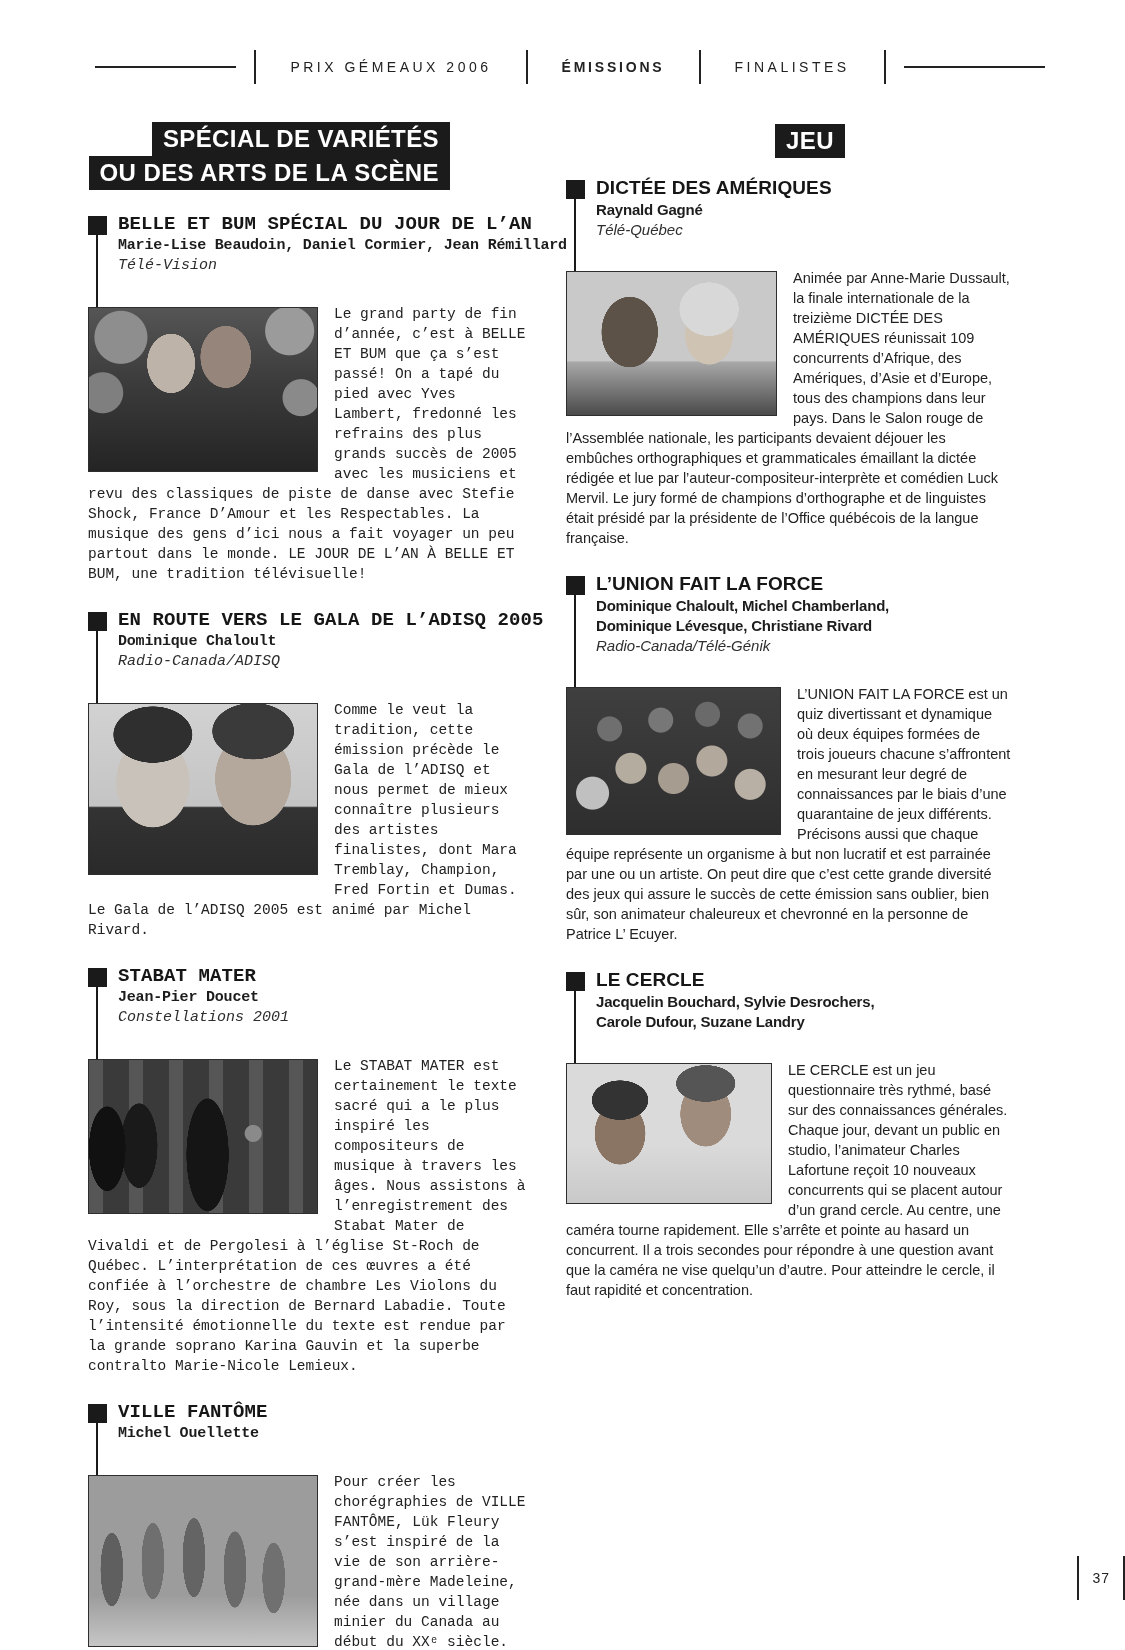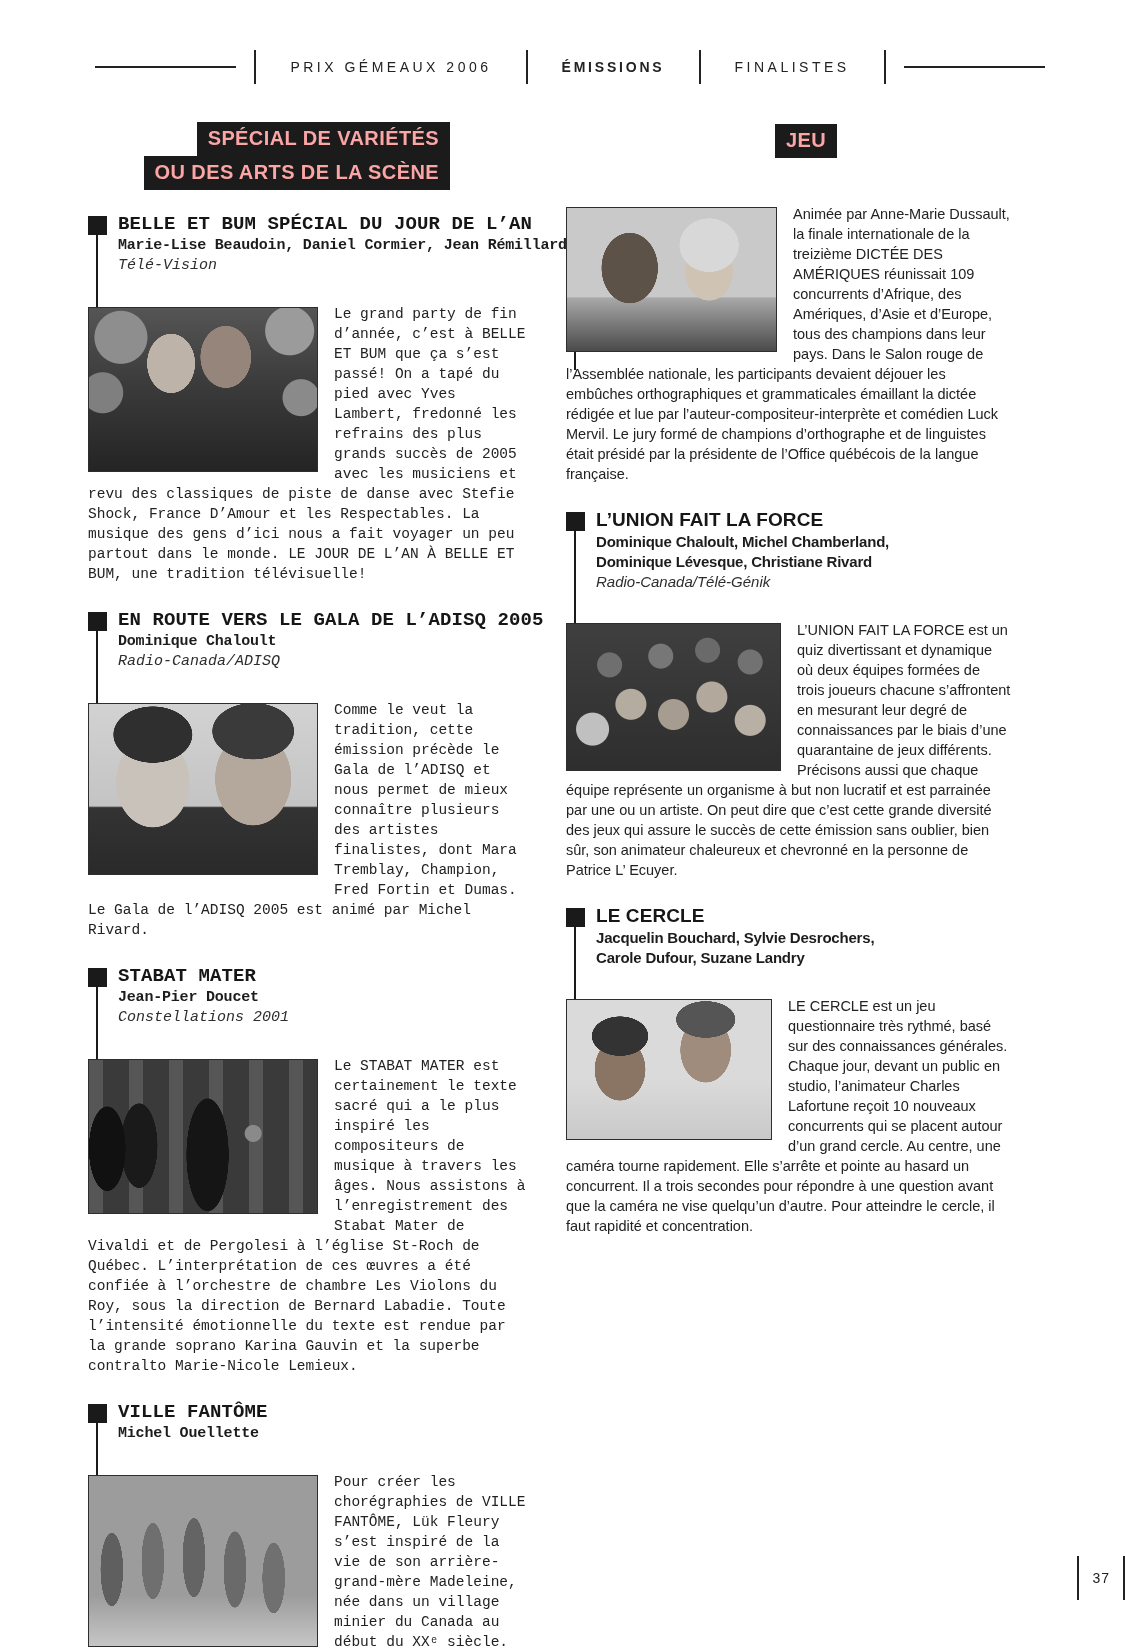--- a/index.html
+++ b/index.html
@@ -13,22 +13,22 @@
     display:flex; align-items:center;gap:18px; }
   .h-rule { flex:1 1 auto; height:2px; background:#222; }
   .h-tick { flex:0 0 auto; width:2px; height:34px; background:#222; }
   .h-text { flex:0 0 auto; font-size:14px; letter-spacing:3.5px; color:#222;
     margin:0 16px; white-space:nowrap; }
   .h-text.bold { font-weight:bold; letter-spacing:2.8px; }
 
   
   .cat-left { position:absolute; left:88px; top:122px; width:362px;
     display:flex; flex-direction:column; align-items:flex-end; }
-  .cat-box { display:block; background:#1b1b1b; color:#fca5a5; font-weight:bold;
-    font-size:20px; line-height:23px; padding:5px 11px 6px; letter-spacing:0.4px;
+  .cat-box { display:block; background:#1b1b1b; color:#ffffff; font-weight:bold;
+    font-size:24px; line-height:23px; padding:5px 11px 6px; letter-spacing:0.4px;
     white-space:nowrap;text-align:center; }
   .cat-right { position:absolute; left:775px; top:124px; }
 
   
   .col-left  { position:absolute; left:88px;  top:212px; width:442px;font-family:Liberation Mono, monospace; }
   .col-right { position:absolute; left:566px; top:176px; width:445px; }
 
   
   .entry { position:relative; margin-bottom:24px; }
   .bullet { position:absolute; left:0; top:4px; width:19px; height:19px;
@@ -186,20 +186,25 @@
       </div>
     </section>
 
   </div>
 
   <div class="col-right">
 
     <section class="entry">
       <span class="bullet"></span>
       <span class="connector"></span>
+      <header class="entry-head">
+        <h2 class="e-title">DICTÉE DES AMÉRIQUES</h2>
+        <div class="e-credit">Raynald Gagné</div>
+        <div class="e-producer">Télé-Québec</div>
+      </header>
       <div class="entry-body">
         <div class="photo ph-dictee"></div>
         <span>Animée par Anne-Marie Dussault, la finale internationale de la treizième DICTÉE DES AMÉRIQUES réunissait 109 concurrents d’Afrique, des Amériques, d’Asie et d’Europe, tous des champions dans leur pays. Dans le Salon rouge de l’Assemblée nationale, les participants devaient déjouer les embûches orthographiques et grammaticales émaillant la dictée rédigée et lue par l’auteur-compositeur-interprète et comédien Luck Mervil. Le jury formé de champions d’orthographe et de linguistes était présidé par la présidente de l’Office québécois de la langue française.</span>
       </div>
     </section>
 
     <section class="entry">
       <span class="bullet"></span>
       <span class="connector"></span>
       <header class="entry-head">

